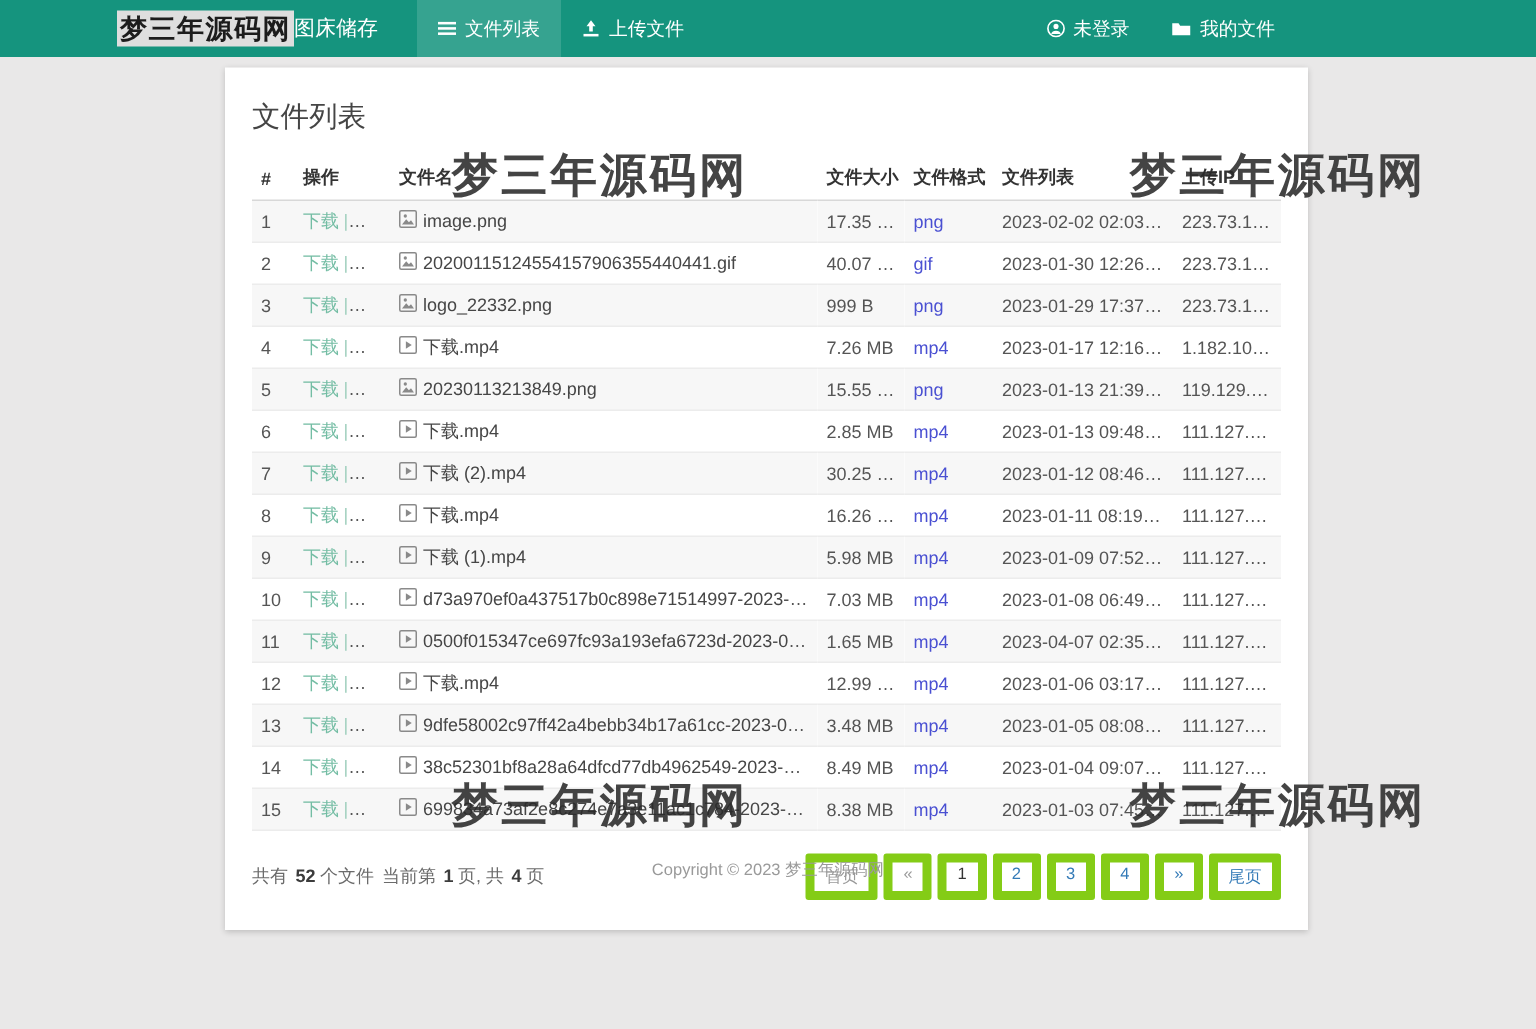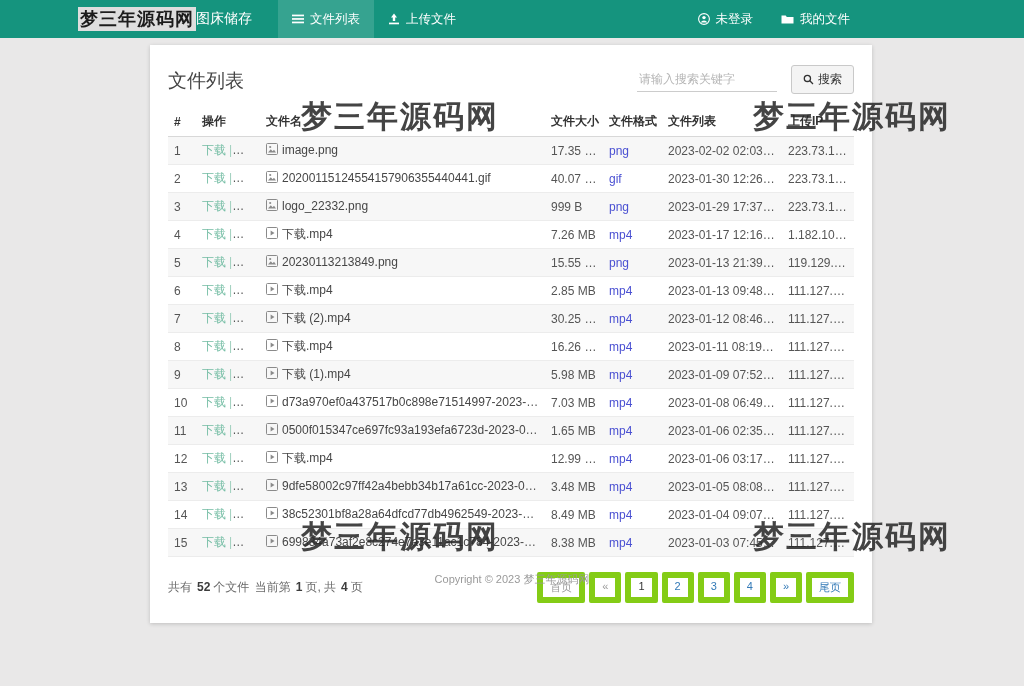--- a/index.html
+++ b/index.html
@@ -144,32 +144,20 @@
           </svg>
       </span>
       <span>我的文件</span>
     </div>
   </div>
 </div>
 
 <div class="card">
   <div class="card-head">
     <div class="card-title">文件列表</div>
-    <div class="search-box">
-      <input class="search-input" type="text" placeholder="请输入搜索关键字" style="">
-      <button class="search-btn">
-        <span class="icon">
-          <svg width="11" height="11" viewBox="0 0 11 11">
-              <circle cx="4.4" cy="4.4" r="3.1" fill="none" stroke="#333" stroke-width="1.3"></circle>
-              <line x1="6.8" y1="6.8" x2="10" y2="10" stroke="#333" stroke-width="1.3"></line>
-            </svg>
-        </span>
-        <span>搜索</span>
-      </button>
-    </div>
   </div>
 
   <table class="files">
     <thead>
       <tr>
         <th class="col-num">#</th>
         <th class="col-act">操作</th>
         <th class="col-name">文件名</th>
         <th class="col-size">文件大小</th>
         <th class="col-fmt">文件格式</th>
@@ -304,21 +292,21 @@
       </tr>
       <tr>
         <td>11</td>
         <td><a class="act">下载</a><span class="sep">|</span><a class="act">查看</a></td>
         <td><span class="fi"><svg width="12" height="12" viewBox="0 0 12 12">
                 <rect x="0.5" y="0.5" width="11" height="11" rx="1" fill="none" stroke="#8a8a8a"></rect>
                 <path d="M4.6 3.5 L8.5 6 L4.6 8.5 Z" fill="#8a8a8a"></path>
               </svg></span><span class="fn">0500f015347ce697fc93a193efa6723d-2023-01-07 02_34_32...</span></td>
         <td>1.65 MB</td>
         <td><a class="fmt">mp4</a></td>
-        <td>2023-01-06 02:35:23</td>
+        <td>2023-04-07 02:35:23</td>
         <td>111.127.16.*</td>
       </tr>
       <tr>
         <td>12</td>
         <td><a class="act">下载</a><span class="sep">|</span><a class="act">查看</a></td>
         <td><span class="fi"><svg width="12" height="12" viewBox="0 0 12 12">
                 <rect x="0.5" y="0.5" width="11" height="11" rx="1" fill="none" stroke="#8a8a8a"></rect>
                 <path d="M4.6 3.5 L8.5 6 L4.6 8.5 Z" fill="#8a8a8a"></path>
               </svg></span><span class="fn">下载.mp4</span></td>
         <td>12.99 MB</td>

